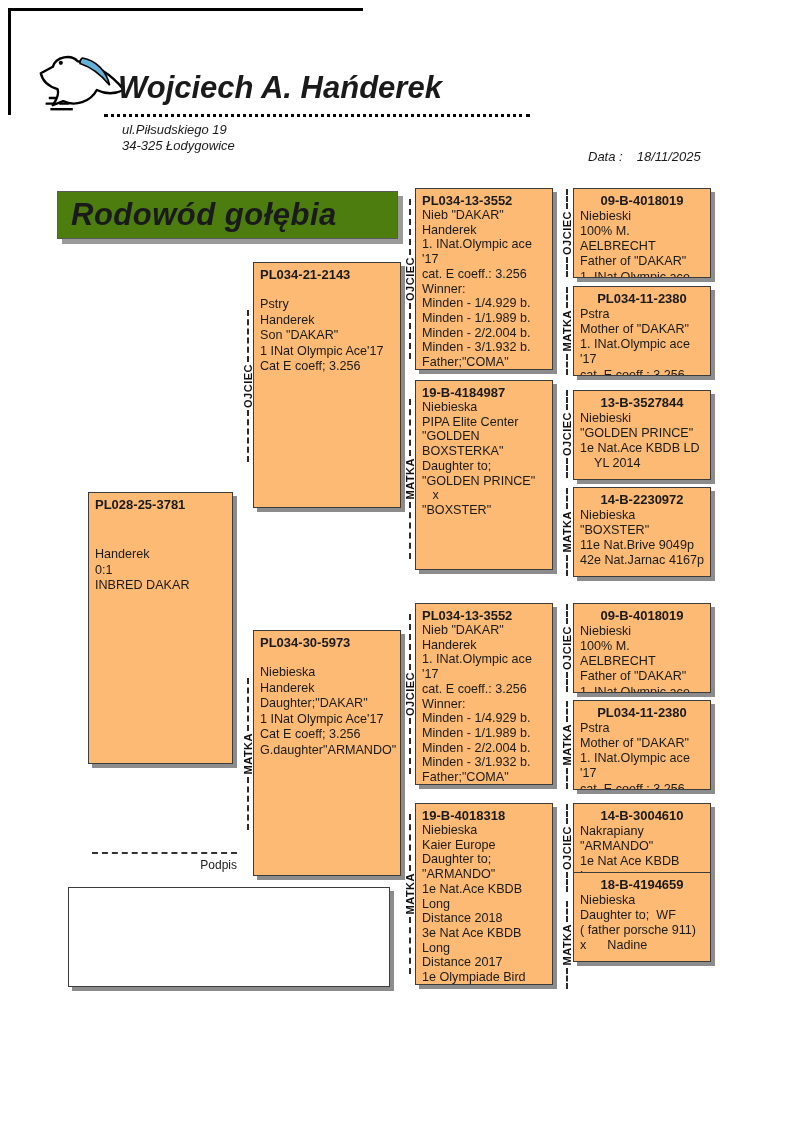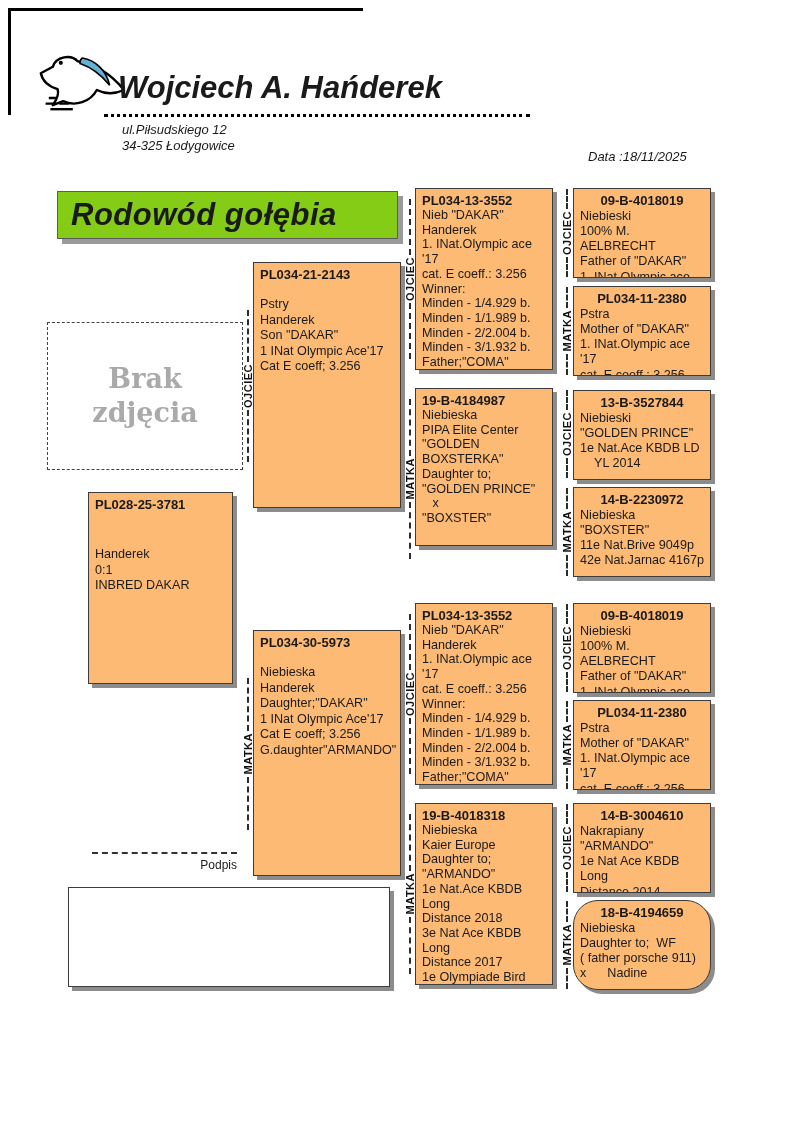--- a/index.html
+++ b/index.html
@@ -18,25 +18,25 @@
     font-size:31px; font-weight:bold; font-style:italic; white-space:nowrap;
   }
   .name-underline {
     position:absolute; left:104px; top:114px; width:426px;
     border-top:3px dotted #000;
   }
   .addr { position:absolute; left:122px; font-size:13px; font-style:italic; }
   .addr1 { top:122px; }
   .addr2 { top:138px; }
   .date-row { position:absolute; left:588px; top:149px; font-size:13px; font-style:italic; white-space:pre; }
-  .date-row .dv { }
+  .date-row .dv { margin-left:14px; }
 
   .title-box {
     position:absolute; left:57px; top:191px; width:341px; height:48px;
-    background:#84cc16; border:1px solid #5a5a5a; box-shadow:5px 5px 0 #9a9a9a;
+    background:#4d7c0f; border:1px solid #5a5a5a; box-shadow:5px 5px 0 #9a9a9a;
     box-sizing:border-box; display:flex; align-items:center; padding-left:13px;
   }
   .title-text { font-size:31px; font-weight:bold; font-style:italic; letter-spacing:.5px; }
 
   .photo-box {
     position:absolute; left:47px; top:322px; width:196px; height:148px;
     border:1px dashed #444; box-sizing:border-box;
     display:flex; align-items:center; justify-content:center; text-align:center;
   }
   .photo-text {
@@ -93,34 +93,30 @@
       <line x1="16" y1="60" x2="44" y2="60" stroke="#000" stroke-width="3" stroke-dasharray="9 5"></line>
       <line x1="12" y1="67" x2="42" y2="67" stroke="#000" stroke-width="3" stroke-dasharray="12 5"></line>
       <line x1="18" y1="74" x2="46" y2="74" stroke="#000" stroke-width="3"></line>
       <path d="M6,29 L21,21 C25,8 44,5 52,14 C72,16 95,31 110,50 C99,55 86,55 76,50 C68,65 49,71 34,64 L21,69 C26,62 29,55 27,49 C14,45 8,38 6,29 Z" fill="#ffffff" stroke="#000" stroke-width="3" stroke-linejoin="round"></path>
       <circle cx="31" cy="16" r="2.6" fill="#000"></circle>
       <path d="M58,10 C75,13 88,26 92,44 C83,33 70,22 55,17 C55,14 56,11 58,10 Z" fill="#63b1d6" stroke="#000" stroke-width="2"></path>
     </svg>
   </div>
   <div class="breeder-name">Wojciech A. Hańderek</div>
   <div class="name-underline"></div>
-  <div class="addr addr1">ul.Piłsudskiego 12</div>
+  <div class="addr addr1">ul.Piłsudskiego 19</div>
   <div class="addr addr2">34-325 Łodygowice</div>
   <div class="date-row"><span>Data :</span><span class="dv">18/11/2025</span></div>
 
   <div class="title-box">
     <span class="title-text">Rodowód gołębia</span>
   </div>
 
-  <div class="photo-box">
-    <span class="photo-text">Brak
-zdjęcia</span>
-  </div>
-
-  <div class="pbox subject" style="top:492px;height:192px;">
+
+  <div class="pbox subject" style="top:492px;height:272px;">
     <div class="ring">PL028-25-3781</div>
     <div class="details">Handerek
 0:1
 INBRED DAKAR</div>
   </div>
 
   <div class="pbox col2" style="top:262px;height:246px;">
     <div class="ring">PL034-21-2143</div>
     <div class="details">Pstry
 Handerek
@@ -145,21 +141,21 @@
 1. INat.Olympic ace '17
 cat. E coeff.: 3.256
 Winner:
 Minden - 1/4.929 b.
 Minden - 1/1.989 b.
 Minden - 2/2.004 b.
 Minden - 3/1.932 b.
 Father;"COMA"
 2 INat Olympic Ace'22</div>
   </div>
-  <div class="pbox col3" style="top:388px;height:158px;">
+  <div class="pbox col3" style="top:380px;height:190px;">
     <div class="ring">19-B-4184987</div>
     <div class="details">Niebieska
 PIPA Elite Center
 "GOLDEN
 BOXSTERKA"
 Daughter to;
 "GOLDEN PRINCE"
    x
 "BOXSTER"</div>
   </div>
@@ -234,21 +230,21 @@
 1. INat.Olympic ace '17
 cat. E coeff.: 3.256</div>
   </div>
   <div class="pbox col4" style="top:803px;">
     <div class="ring">14-B-3004610</div>
     <div class="details">Nakrapiany
 "ARMANDO"
 1e Nat Ace KBDB Long
 Distance 2014</div>
   </div>
-  <div class="pbox col4" style="top:900px;border-radius:25px;">
+  <div class="pbox col4" style="top:872px;">
     <div class="ring">18-B-4194659</div>
     <div class="details">Niebieska
 Daughter to;  WF
 ( father porsche 911)
 x      Nadine</div>
   </div>
 
   <div class="vlabel" style="left:241px;top:310px;height:152px;">
     <span class="dash"></span>
     <span class="vtext">OJCIEC</span>

